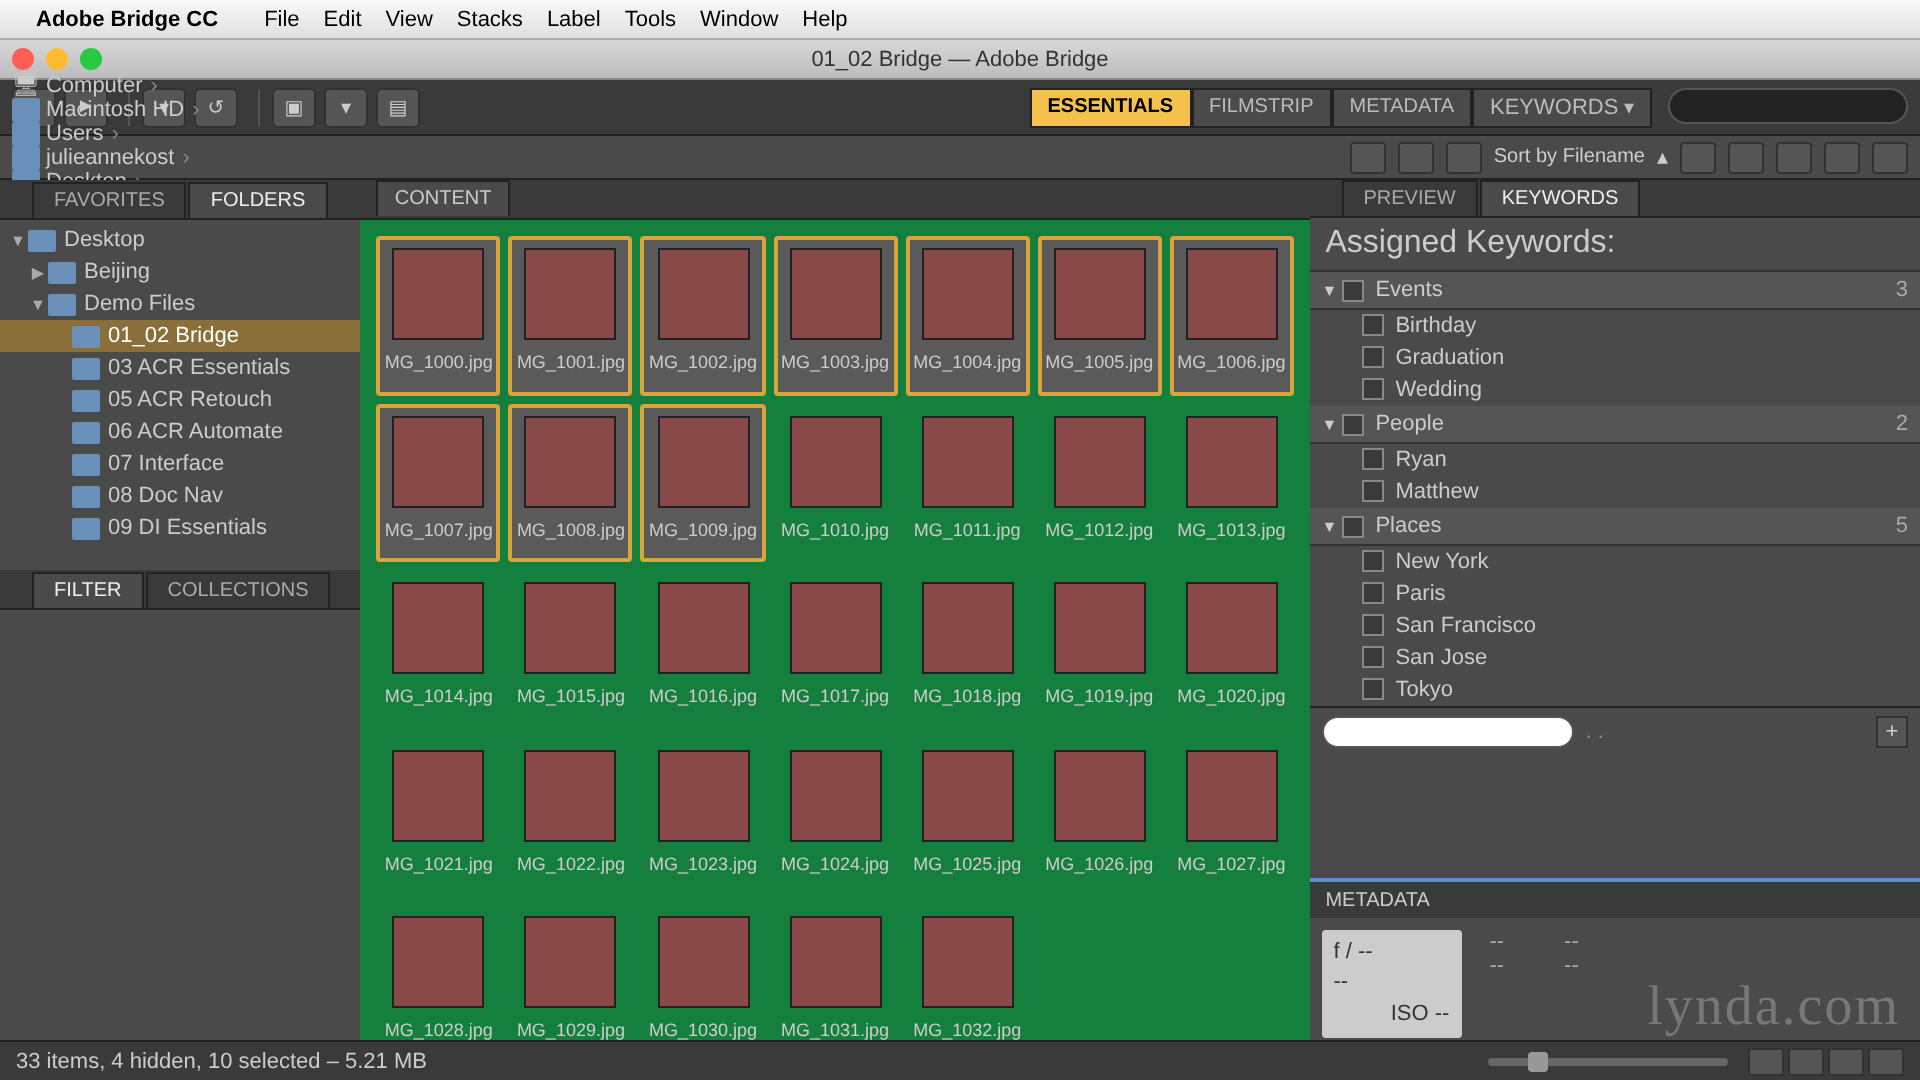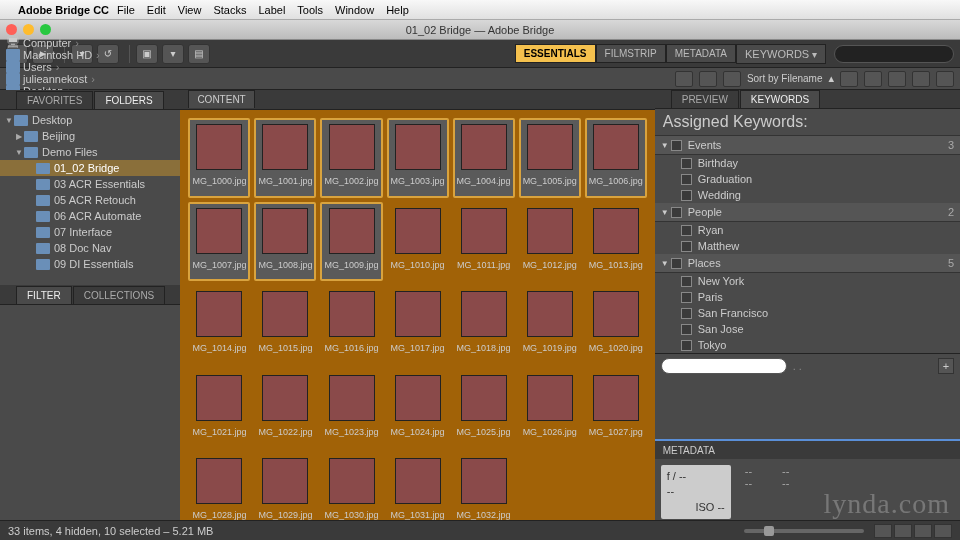--- a/index.html
+++ b/index.html
@@ -1,34 +1,34 @@
 <!DOCTYPE html>
 <html><head>
 <meta charset="utf-8">
 <style>
 * { margin:0; padding:0; box-sizing:border-box; font-family:"Lucida Grande",Arial,sans-serif; font-size:11px; }
 body { background:#4a4a4a; color:#ccc; width:960px; height:540px; overflow:hidden; position:relative; }
 
 
 .mac-menu { height:20px; background:linear-gradient(#f8f8f8,#e0e0e0); display:flex; align-items:center; padding:0 8px; color:#000; border-bottom:1px solid #aaa; }
 .mac-menu .apple { font-size:13px; margin-right:10px; }
-.mac-menu .app-name { font-weight:bold; margin-right:8px; }
+.mac-menu .app-name { font-weight:bold; margin-right:23px; }
 .mac-menu .mi { margin-right:12px; cursor:default; }
 .traffic { position:absolute; left:6px; top:24px; display:flex; gap:6px; }
 .traffic span { width:11px; height:11px; border-radius:50%; display:inline-block; }
 .tl-red{background:#ff5f57}.tl-yel{background:#febc2e}.tl-grn{background:#28c840}
 
 
 .win-title { height:20px; background:linear-gradient(#d8d8d8,#bcbcbc); color:#333; text-align:center; line-height:20px; border-bottom:1px solid #888; }
 
 
 .toolbar { height:28px; background:#3a3a3a; display:flex; align-items:center; padding:0 6px; border-bottom:1px solid #222; }
 .tb-btn { width:22px; height:20px; background:#555; border:1px solid #333; border-radius:3px; margin-right:4px; display:flex; align-items:center; justify-content:center; color:#ccc; font-size:10px; }
 .tb-sep { width:1px; height:18px; background:#555; margin:0 6px; }
-.workspace { margin-left:auto; display:flex; align-items:center; gap:0; }
+.workspace { margin-left:auto; display:flex; gap:0; }
 .ws-btn { padding:3px 8px; background:#4a4a4a; border:1px solid #222; color:#bbb; font-size:10px; }
 .ws-btn.active { background:#f5c14e; color:#000; font-weight:bold; }
 .search-box { width:120px; height:18px; background:#222; border:1px solid #555; border-radius:9px; margin-left:8px; padding:0 8px; color:#aaa; font-size:10px; }
 
 
 .path-bar { height:22px; background:#4a4a4a; display:flex; align-items:center; padding:0 6px; border-bottom:1px solid #222; font-size:10px; }
 .crumb { display:flex; align-items:center; margin-right:2px; color:#ccc; cursor:default; }
 .crumb .ico { width:14px; height:12px; background:#6a8fb8; border-radius:1px; margin-right:3px; }
 .crumb .sep { color:#888; margin:0 4px; }
 .path-right { margin-left:auto; display:flex; align-items:center; gap:6px; }
@@ -52,34 +52,34 @@
 .tree-item .tw { width:10px; text-align:center; color:#aaa; font-size:8px; }
 .tree-item .fico { width:14px; height:11px; background:#6a8fb8; border-radius:1px; margin-right:4px; }
 .tree-item.sel { background:#8a6f3a; color:#fff; }
 .ind1{padding-left:14px}.ind2{padding-left:26px}
 
 .filter-panel { flex:1; background:#4a4a4a; }
 
 
 .content-head { height:20px; background:#3a3a3a; display:flex; align-items:flex-start; padding:0 8px; border-bottom:1px solid #222; }
 .content-head .lbl { font-size:10px; color:#ccc; background:#4a4a4a; padding:3px 8px; border:1px solid #222; border-bottom:none; }
-.grid { flex:1; overflow:auto; padding:8px; display:grid; grid-template-columns:repeat(7,1fr); gap:4px; background:#a16207; }
+.grid { flex:1; overflow:auto; padding:8px; display:grid; grid-template-columns:repeat(7,1fr); gap:4px; background:#15803d; }
 .thumb { display:flex; flex-direction:column; align-items:center; padding:4px 2px; border:2px solid transparent; border-radius:2px; }
 .thumb.sel { border-color:#d9a33e; background:#5a5a5a; }
 .thumb .img { width:46px; height:46px; background:#8a4a4a; border:1px solid #222; }
 .thumb .fn { font-size:9px; color:#ccc; margin-top:6px; text-align:center; white-space:nowrap; overflow:hidden; max-width:56px; }
 
 
 .kw-panel { flex:0 0 330px; background:#4a4a4a; overflow:auto; }
 .kw-head { padding:4px 8px; font-size:16px; color:#ccc; border-bottom:1px solid #333; }
 .kw-group { display:flex; align-items:center; padding:3px 6px; background:#555; border-bottom:1px solid #333; font-size:10px; }
 .kw-group .tw { width:10px; color:#ccc; font-size:8px; }
 .kw-group .cb { width:11px; height:11px; border:1px solid #888; background:#3a3a3a; margin-right:6px; }
 .kw-group .cnt { margin-left:auto; color:#aaa; }
-.kw-item { display:flex; align-items:flex-end; padding:2px 6px 2px 26px; font-size:10px; }
+.kw-item { display:flex; align-items:flex-start; padding:2px 6px 2px 26px; font-size:10px; }
 .kw-item .cb { width:11px; height:11px; border:1px solid #888; background:#3a3a3a; margin-right:6px; }
 .kw-search { display:flex; align-items:center; padding:4px 6px; border-top:1px solid #222; }
 .kw-search input { flex:0 0 90px; height:16px; background:#fff; border:1px solid #555; border-radius:8px; padding:0 6px; font-size:10px; }
 .kw-search .plus { margin-left:auto; width:16px; height:16px; background:#555; border:1px solid #333; text-align:center; line-height:14px; color:#ccc; }
 
 
 .meta-panel { flex:1; background:#4a4a4a; border-top:2px solid #5a8fd8; }
 .meta-head { height:18px; background:#3a3a3a; display:flex; align-items:center; padding:0 8px; }
 .meta-head .lbl { font-size:10px; color:#ccc; }
 .meta-summary { display:flex; padding:6px; gap:8px; }

